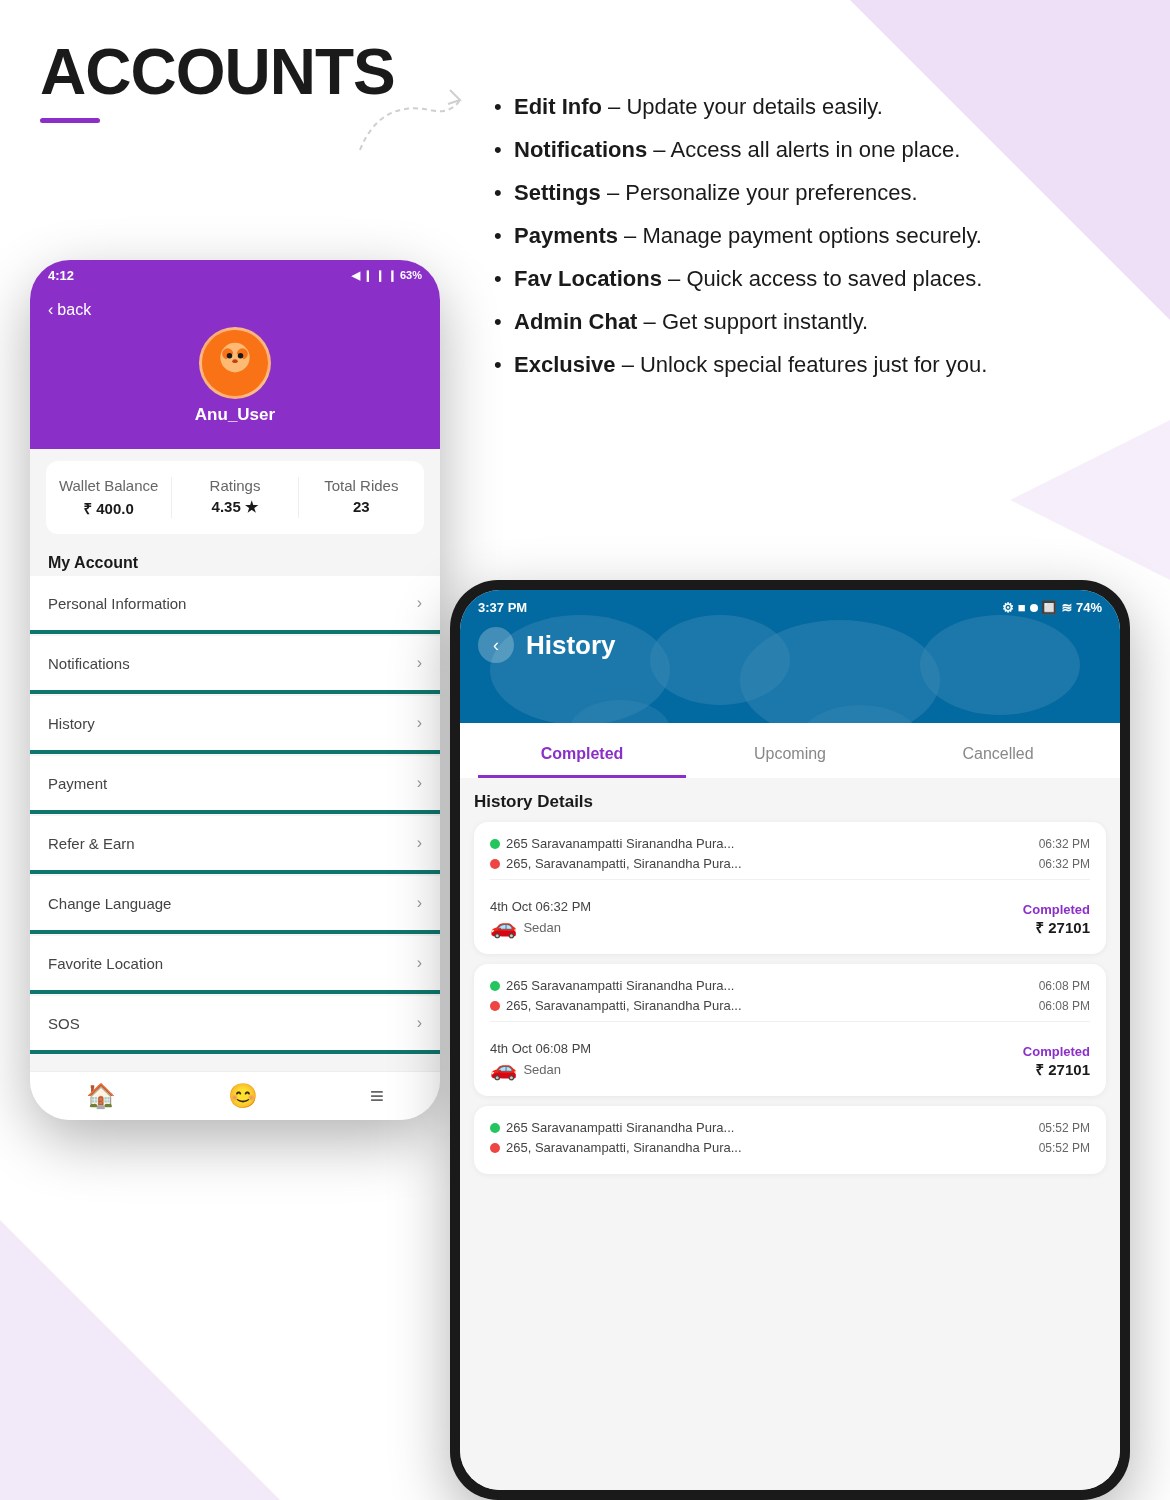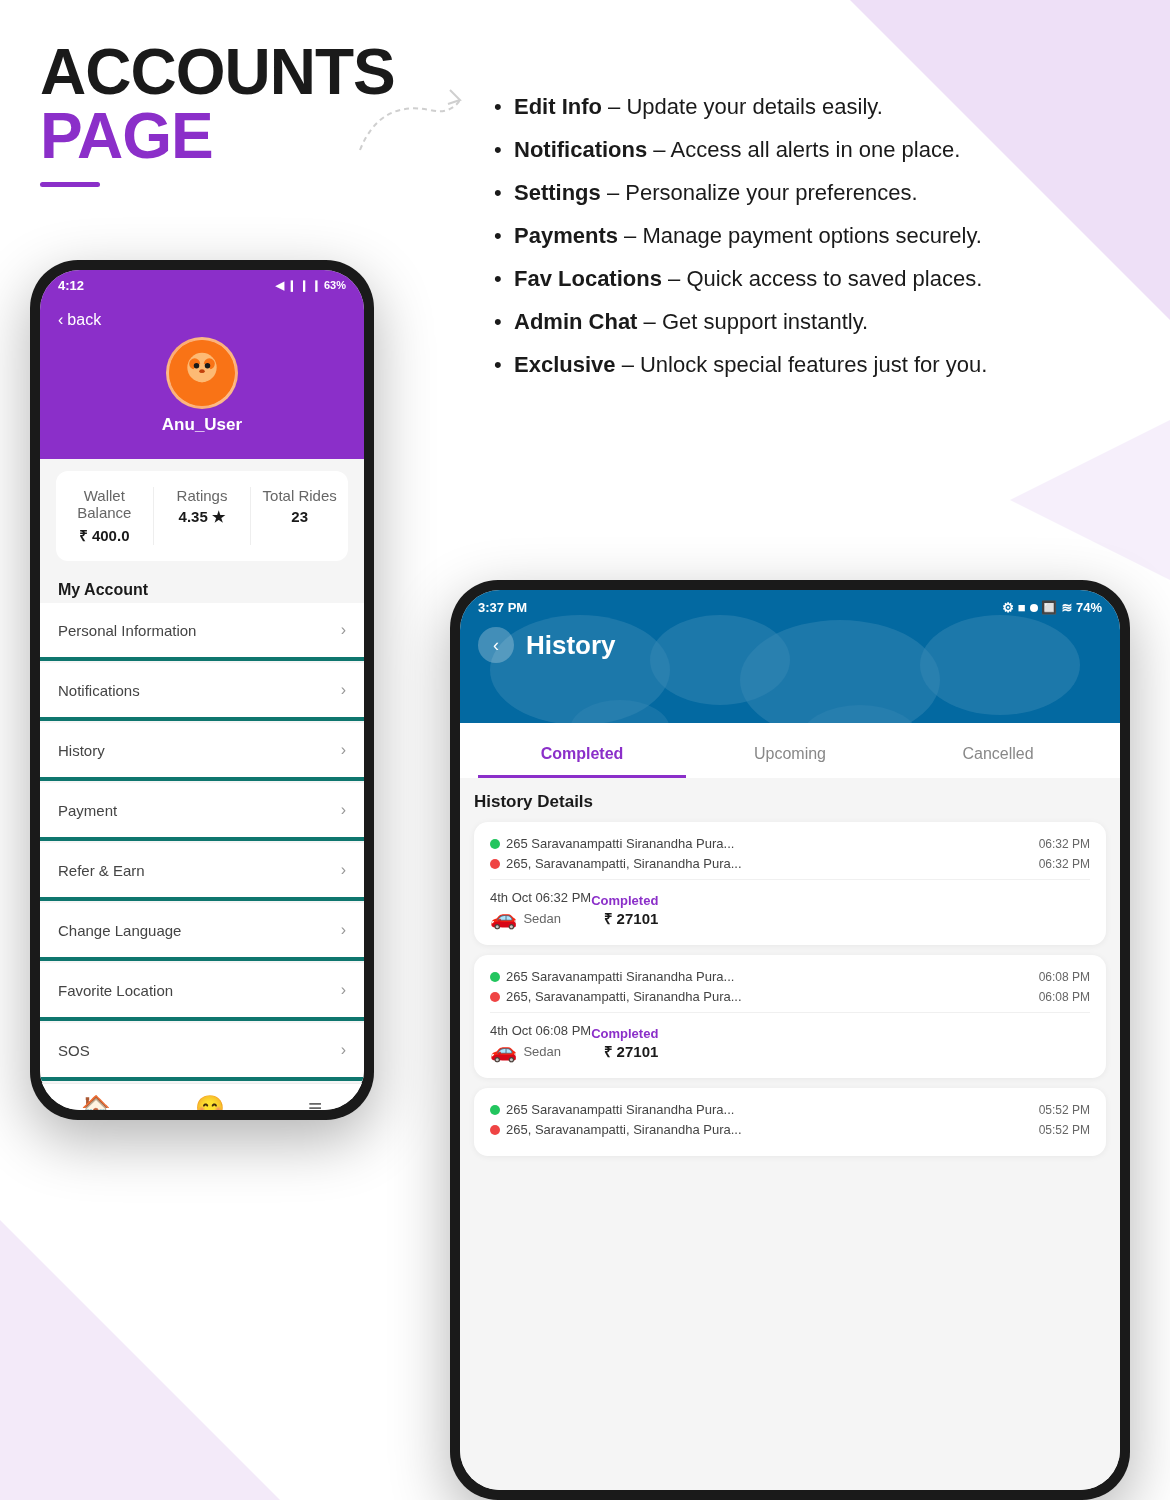--- a/index.html
+++ b/index.html
@@ -105,25 +105,24 @@
     }
     .features-list ul li strong {
       font-weight: 800;
     }
 
     
     .phone-mockup-1 {
       position: absolute;
       top: 260px;
       left: 30px;
-      width: 344px;
+      width: 410px;
       height: 860px;
       background: #1a1a1a;
       border-radius: 48px;
-      padding: 10px;
       box-shadow: 0 20px 60px rgba(0,0,0,0.3);
     }
     .phone-screen-1 {
       width: 100%;
       height: 100%;
       background: #f5f5f5;
       border-radius: 40px;
       overflow: hidden;
       display: flex;
       flex-direction: column;
@@ -355,22 +354,23 @@
       background: #ef4444;
       border-radius: 50%;
       flex-shrink: 0;
     }
     .ride-time {
       font-size: 12px;
       color: #666;
     }
     .ride-footer {
       display: flex;
-      align-items: center;
-      margin-top: 10px;
+      justify-content: space-between;
+      align-items: center;
+      margin-top: 19px;
     }
     .ride-date {
       font-size: 13px;
       color: #444;
     }
     .ride-status-completed {
       text-align: right;
     }
     .completed-text {
       font-size: 13px;
@@ -409,21 +409,20 @@
   </style>
 </head>
 <body>
 
 <div class="bg-shape-top-right"></div>
 <div class="bg-shape-bottom-left"></div>
 <div class="bg-shape-mid-right"></div>
 
 <div class="header-section">
   <div class="header-title-accounts">ACCOUNTS</div>
-  <div class="header-title-page">PAGE</div>
   <div class="header-underline"></div>
 </div>
 
 <div class="doodle-arrow">
   <svg viewBox="0 0 120 80" fill="none" xmlns="http://www.w3.org/2000/svg">
     <path d="M10 70 Q30 20 80 30 Q100 35 110 20" stroke="#888" stroke-width="2" stroke-dasharray="5,4" fill="none"></path>
     <path d="M100 10 L110 20 L98 24" stroke="#888" stroke-width="2" fill="none"></path>
   </svg>
 </div>
 

